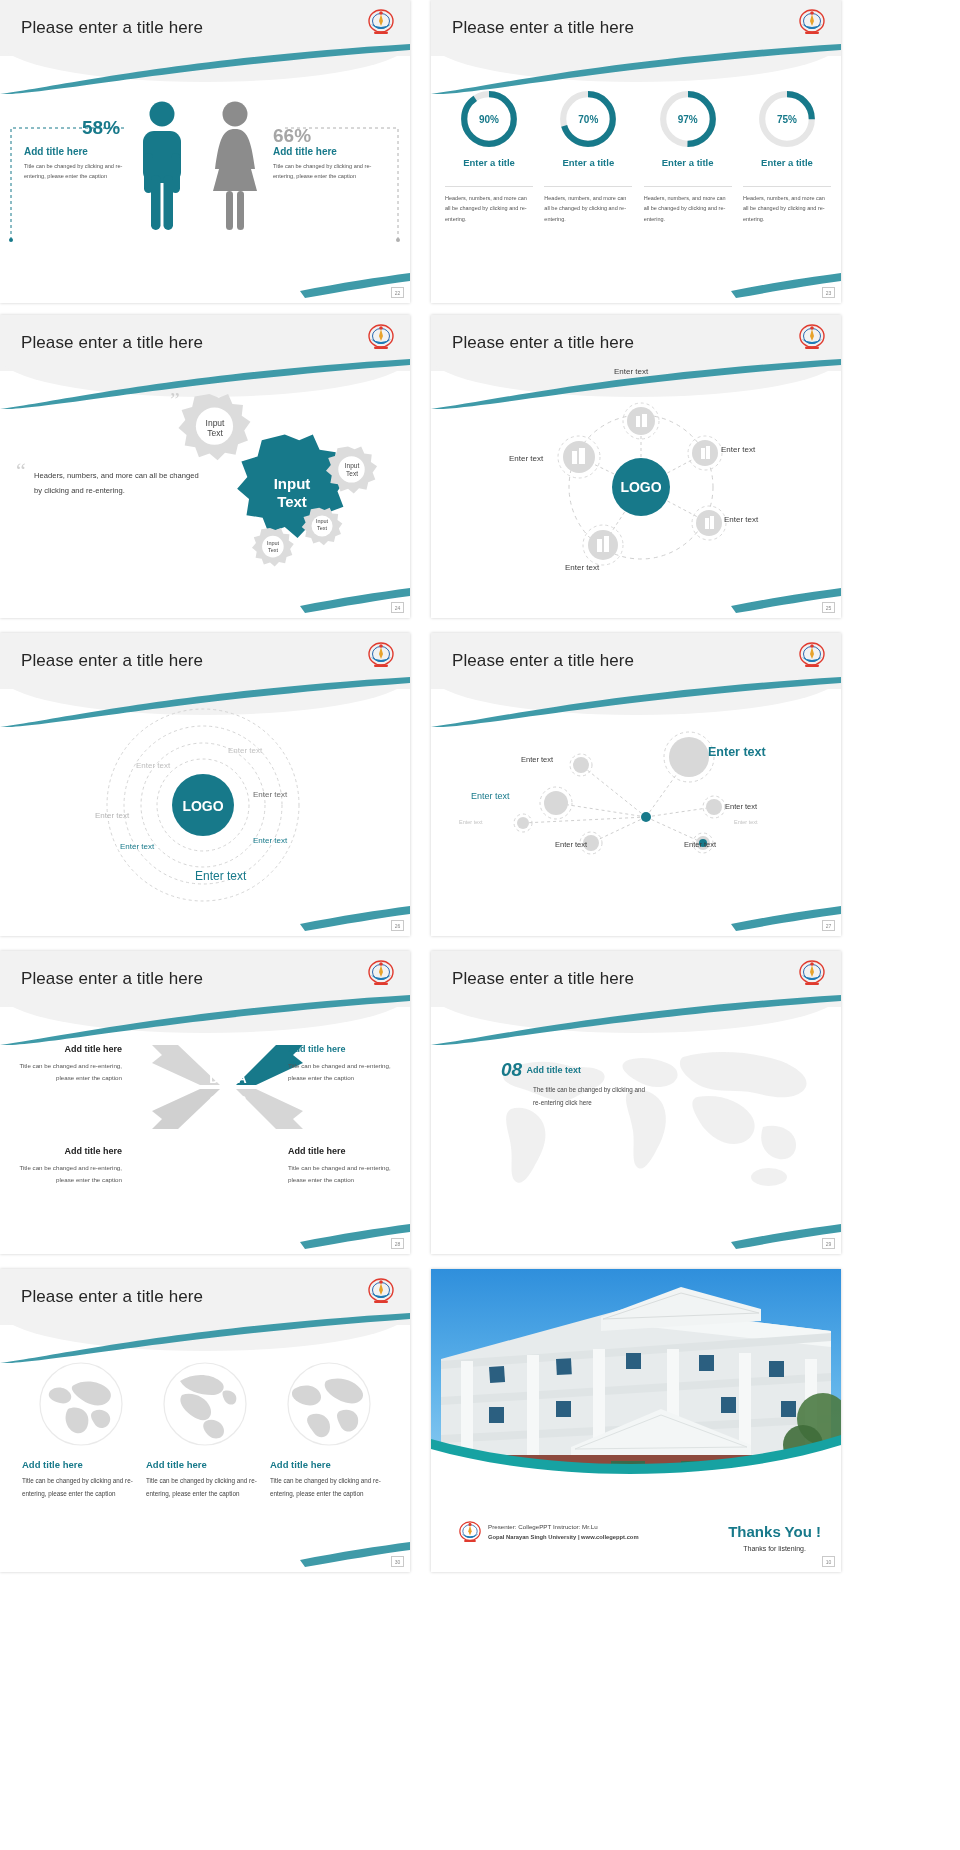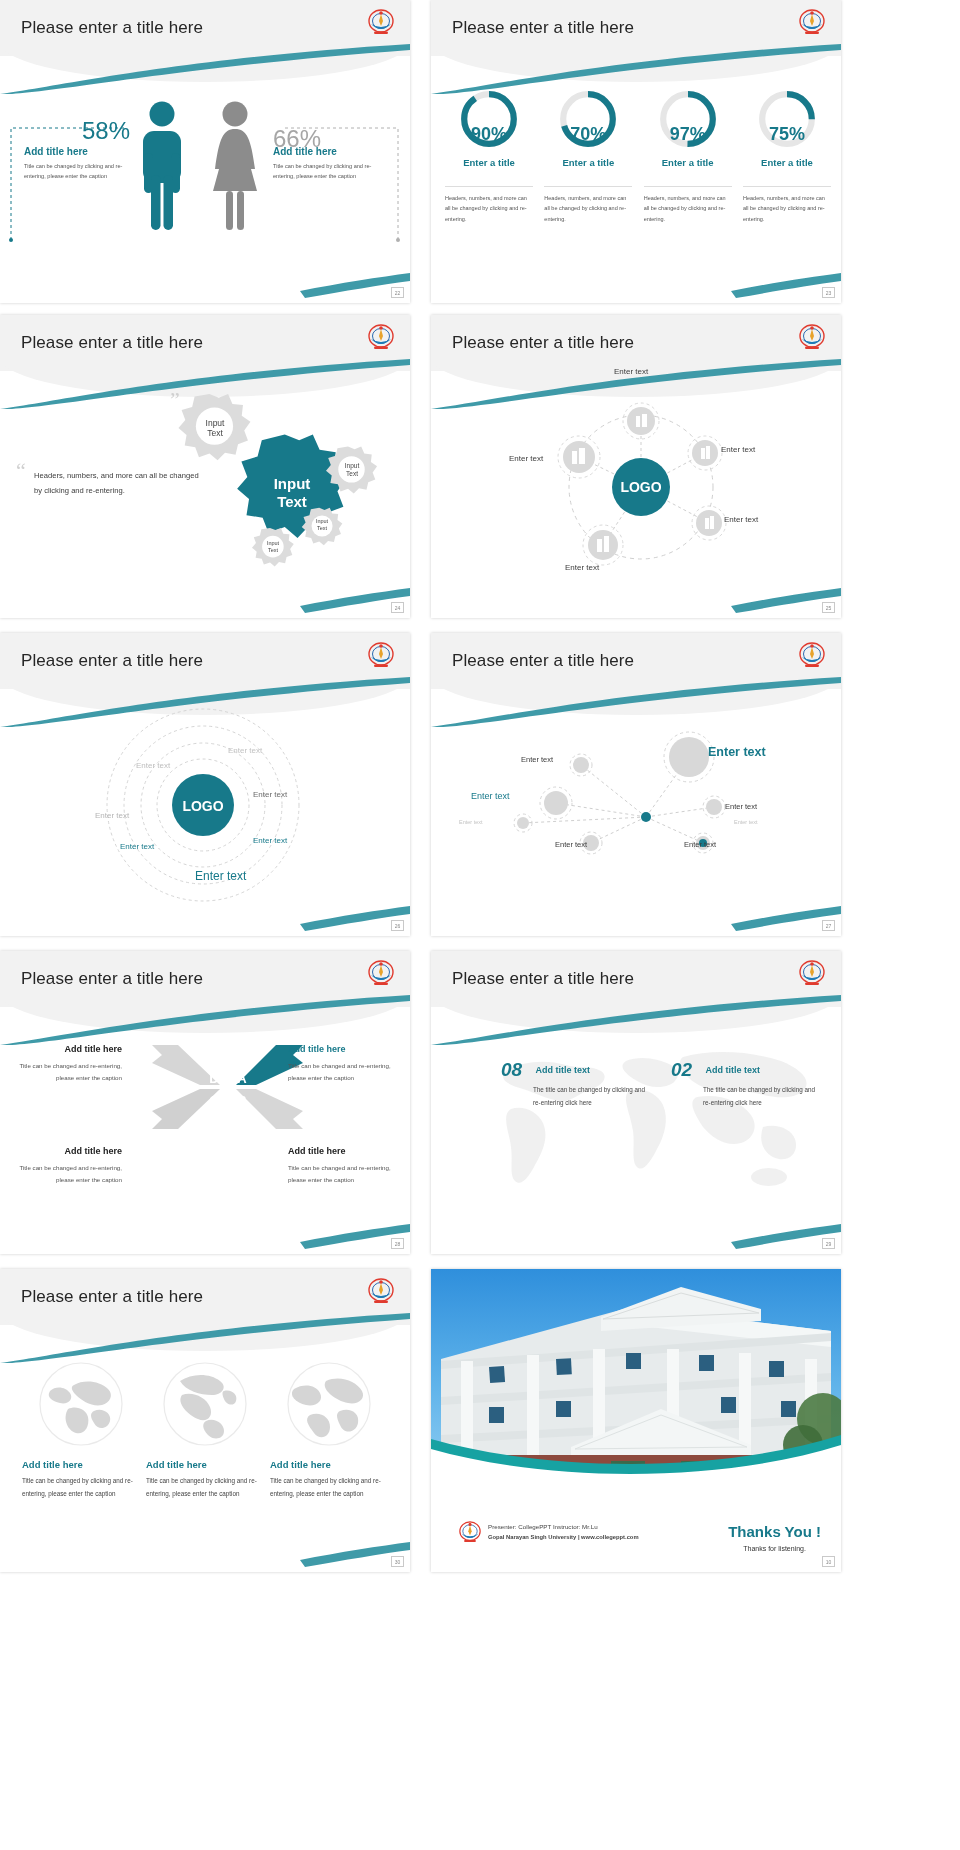--- a/index.html
+++ b/index.html
@@ -13,49 +13,49 @@
   .logo{position:absolute;right:16px;top:8px;width:26px;height:28px;z-index:6;}
   .page-no{position:absolute;right:6px;bottom:5px;width:13px;height:11px;border:1px solid #c9c9c9;font-size:5px;line-height:10px;text-align:center;color:#8a8a8a;background:#fff;}
   
   .swoosh{position:absolute;left:0;top:42px;width:100%;height:52px;overflow:hidden;z-index:2;}
   .swoosh svg{display:block;}
   .swoosh-bot{position:absolute;left:0;bottom:-4px;width:100%;height:36px;overflow:hidden;z-index:2;}
   .teal{color:#17798a;}
   .grey{color:#a6a6a6;}
   
   .people{position:absolute;left:0;top:84px;width:100%;height:200px;}
-  .pct{position:absolute;font-size:24px;font-weight:normal;}
+  .pct{position:absolute;font-size:19px;font-weight:bold;}
   .blk-title{font-size:10px;font-weight:bold;color:#17798a;}
   .blk-body{font-size:5.6px;color:#555;line-height:1.85;}
   
   .donut-row{position:absolute;left:14px;top:88px;width:386px;display:flex;justify-content:space-between;}
   .dcol{width:88px;text-align:center;}
   .donut{position:relative;width:62px;height:62px;margin:0 auto 7px;}
-  .donut .val{position:absolute;left:0;top:15px;width:100%;height:100%;display:flex;align-items:center;justify-content:center;font-size:18px;font-weight:bold;color:#17798a;}
+  .donut .val{position:absolute;left:0;top:0;width:100%;height:100%;display:flex;align-items:center;justify-content:center;font-size:10px;font-weight:bold;color:#17798a;}
   .dtitle{font-size:9.5px;font-weight:bold;color:#17798a;padding-bottom:18px;border-bottom:1px solid #ddd;margin-bottom:6px;}
   .dbody{font-size:5.5px;color:#555;line-height:1.9;text-align:left;}
   
   .quote{position:absolute;left:16px;top:148px;width:190px;}
   .qmark{font-size:22px;color:#d0d0d0;font-family:"Liberation Serif",serif;line-height:.7;}
   .qtext{font-size:7.6px;color:#3c3c3c;line-height:2.0;margin-left:18px;margin-top:-14px;}
   .qmark2{position:absolute;left:170px;top:72px;font-size:22px;color:#d0d0d0;font-family:"Liberation Serif",serif;}
   
   .hub-label{position:absolute;font-size:8px;color:#3c3c3c;}
   
   .cc-label{position:absolute;font-size:8px;}
   
   .nw-label{position:absolute;font-size:7.5px;}
   
   .x-blk{position:absolute;width:112px;}
   .x-blk h4{font-size:9px;font-weight:bold;margin-bottom:6px;}
   .x-blk p{font-size:6.2px;color:#555;line-height:1.95;}
   
   .wm-item{position:absolute;}
   .wm-num{font-size:19px;font-weight:bold;font-style:italic;color:#17798a;display:inline-block;vertical-align:top;}
-  .wm-t{font-size:9px;font-weight:bold;color:#17798a;display:inline-block;margin-left:9px;}
+  .wm-t{font-size:9px;font-weight:bold;color:#17798a;display:inline-block;margin-left:0;}
   .wm-b{font-size:6.3px;color:#444;line-height:2.0;margin-left:32px;margin-top:3px;}
   
   .gl-col{position:absolute;width:118px;text-align:left;}
   .gl-col h4{font-size:9.5px;font-weight:bold;color:#17798a;margin-bottom:5px;}
   .gl-col p{font-size:6.3px;color:#444;line-height:2.0;}
   
   .photo{position:absolute;left:0;top:0;width:100%;height:210px;overflow:hidden;}
   .sky{position:absolute;inset:0;background:linear-gradient(180deg,#2f8fdc 0%,#5fb3ea 55%,#8fcdf2 100%);}
   .thanks-wrap{position:absolute;right:20px;bottom:20px;text-align:center;}
   .thanks-big{font-size:15px;font-weight:bold;color:#17798a;margin-top:26px;}
@@ -545,25 +545,20 @@
         <path d="M312 96 C326 92 340 98 344 108 C348 120 340 130 328 128 C316 126 306 114 312 96Z"></path>
         <ellipse cx="318" cy="146" rx="18" ry="9"></ellipse>
       </g>
     </svg>
 
     <div class="wm-item" style="left:70px;top:108px;width:150px;">
       <span class="wm-num">08</span>
       <span class="wm-t">Add title text</span>
       <div class="wm-b">The title can be changed by clicking and re-entering click here</div>
     </div>
-    <div class="wm-item" style="left:240px;top:108px;width:150px;">
-      <span class="wm-num">02</span>
-      <span class="wm-t">Add title text</span>
-      <div class="wm-b">The title can be changed by clicking and re-entering click here</div>
-    </div>
 
     <div class="swoosh-bot">
       <svg width="410" height="36" viewBox="0 0 410 36">
           <path d="M0 36 L410 36 L410 30 C300 14 120 26 0 34 Z" fill="#ffffff"></path>
           <path d="M300 20 C340 12 380 6 410 2 L410 10 C380 14 345 20 305 27 Z" fill="#3f9aa8"></path>
         </svg>
     </div>
     <div class="page-no">29</div>
   </div>
 

